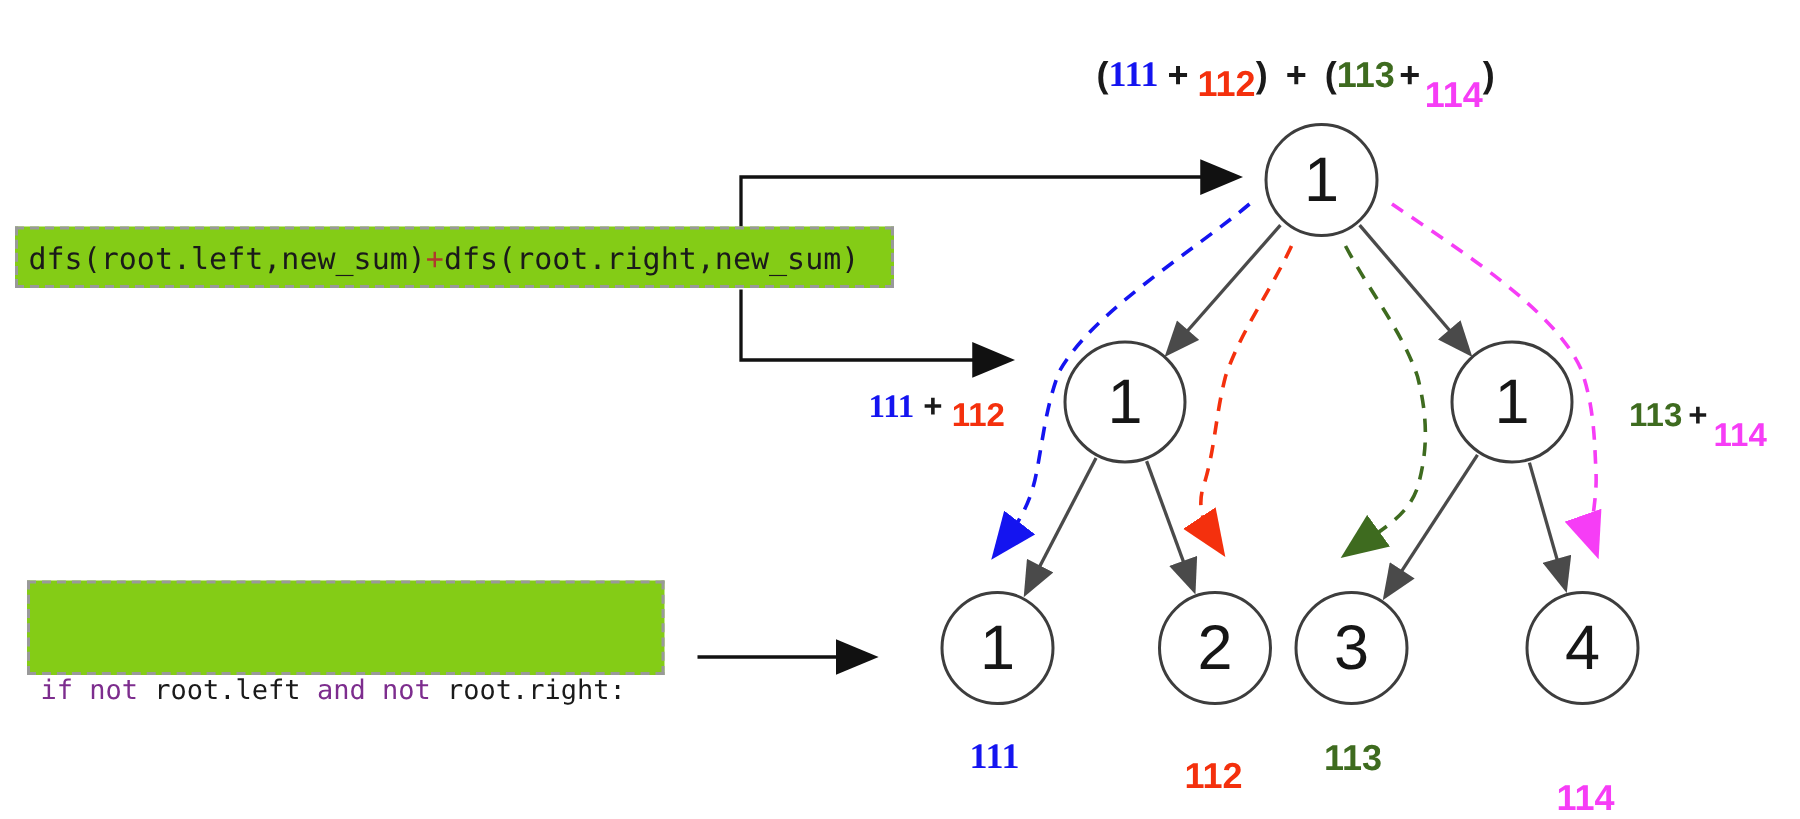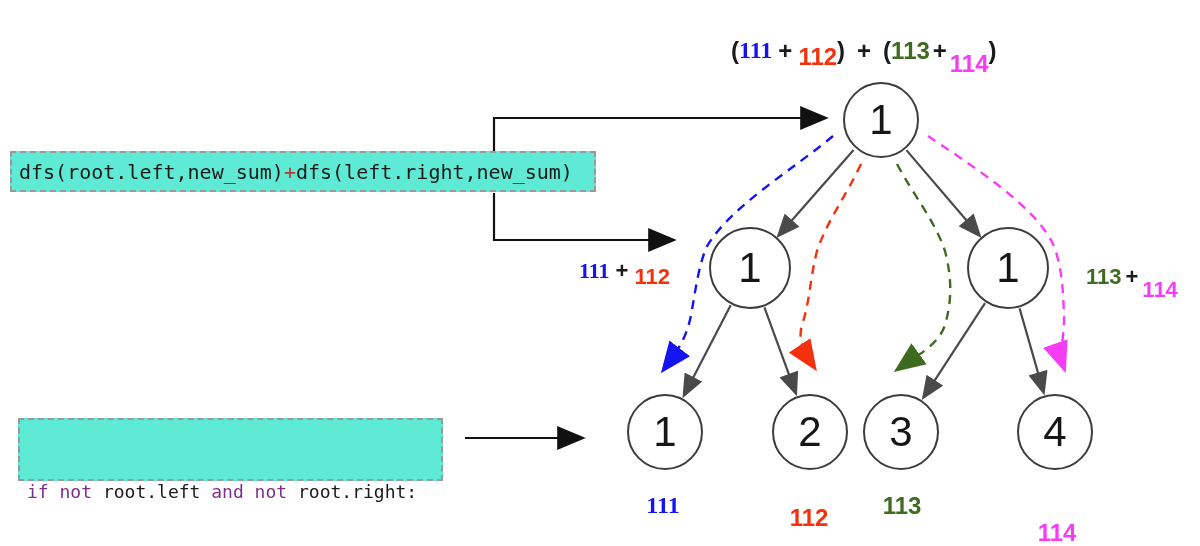--- a/index.html
+++ b/index.html
@@ -38,26 +38,26 @@
   
   .formula{
     position:absolute;left:731px;top:23px;z-index:2;display:flex;align-items:center;
     font-size:24px;font-weight:bold;color:var(--c-ink);
   }
   .formula .g1{margin:0 6px;} .formula .gm{margin:0 12px;} .formula .g2{margin:0 3px;}
 
   
   .codebox{
     position:absolute;z-index:2;border:2px dashed var(--c-box-border);
-    background:#5eead4;box-sizing:border-box;color:var(--c-ink);
+    background:#84cc16;box-sizing:border-box;color:var(--c-ink);
     font-family:"DejaVu Sans Mono","Liberation Mono",monospace;white-space:pre;
   }
   #codebox1{left:10px;top:151px;width:586px;height:41px;display:flex;align-items:center;
     padding:0 7px;font-size:20px;}
-  #codebox2{left:18px;top:418px;width:425px;height:63px;padding:4px 7px;font-size:18px;line-height:27px;}
+  #codebox2{left:18px;top:387px;width:425px;height:63px;padding:4px 7px;font-size:18px;line-height:27px;}
 
   
   .sumlabel{
     position:absolute;z-index:2;display:flex;align-items:center;
     font-size:22px;font-weight:bold;color:var(--c-ink);
   }
   #sum-left{left:579px;top:252px;} #sum-left span{margin-right:0;}
   #sum-left .gap{margin:0 6px;}
   #sum-right{left:1086px;top:250px;}
   #sum-right .gap{margin:0 4px;}
@@ -120,21 +120,21 @@
       <span class="c-ink">)</span>
       <span class="c-ink gm">+</span>
       <span class="c-ink">(</span>
       <span class="c-green">113</span>
       <span class="c-ink g2">+</span>
       <span class="c-magenta">114</span>
       <span class="c-ink">)</span>
   </div>
 
   <div class="codebox" id="codebox1">
-    <span>dfs(root.left,new_sum)</span><span class="plusred">+</span><span>dfs(left.right,new_sum)</span>
+    <span>dfs(root.left,new_sum)</span><span class="plusred">+</span><span>dfs(root.right,new_sum)</span>
   </div>
 
   <div class="codebox" id="codebox2">
     <div><span class="kw">if </span><span class="kw">not </span><span>root.left </span><span class="kw">and </span><span class="kw">not </span><span>root.right:</span></div>
     
   </div>
 
   <div class="node root" style="left:843px;top:82px;">1</div>
   <div class="node mid" style="left:709px;top:227px;">1</div>
   <div class="node mid" style="left:967px;top:227px;">1</div>

